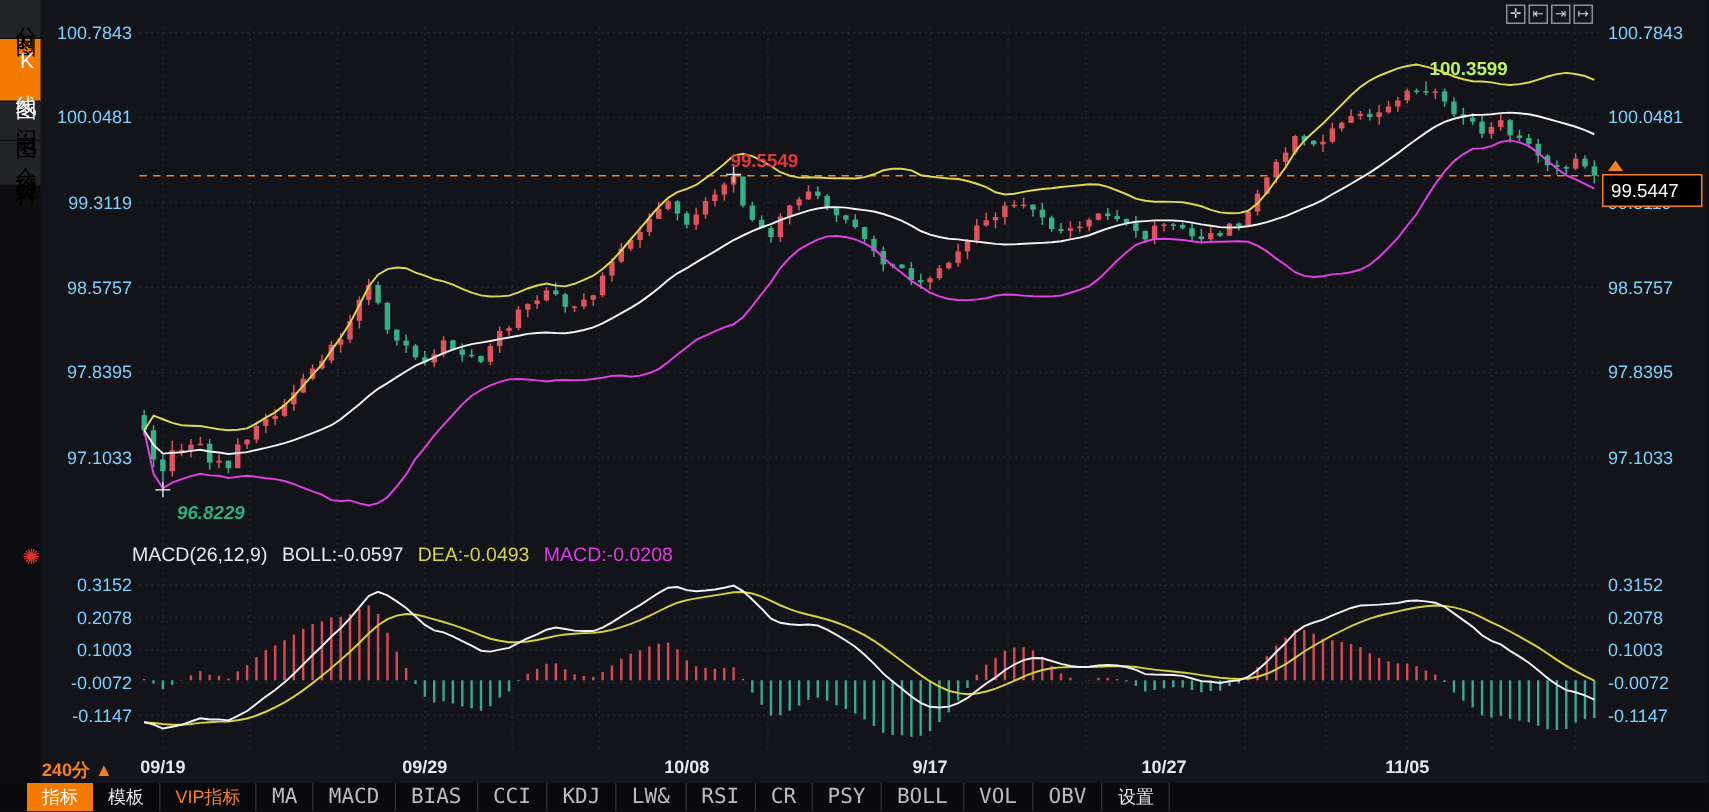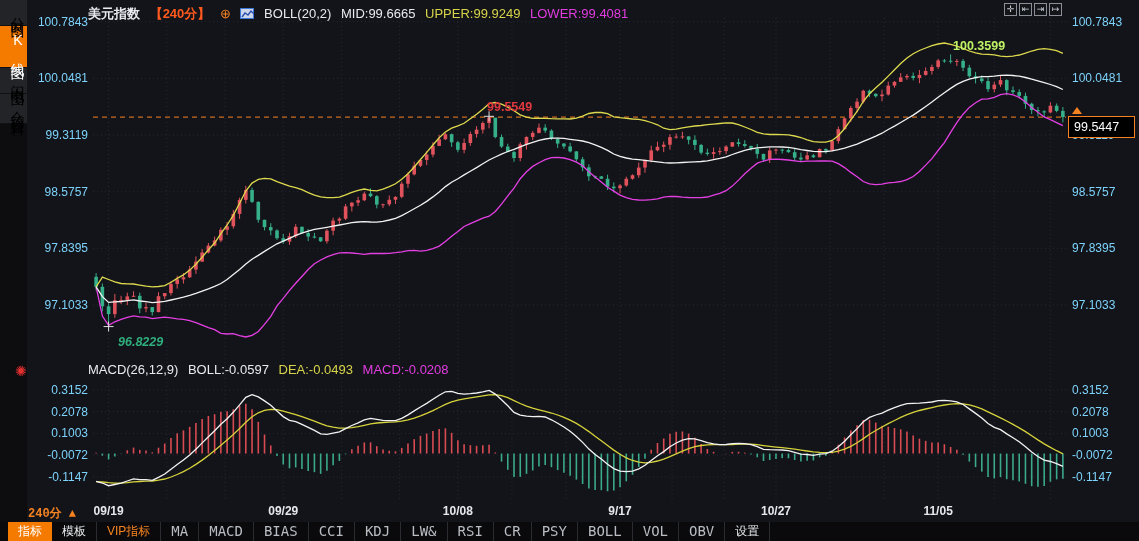--- a/index.html
+++ b/index.html
@@ -27,21 +27,21 @@
                      background:#cdd6e8; border:1px solid #3b77d8; position:relative; }
   #chart-mini-icon svg { position:absolute; left:0; top:0; }
   #macd-header { left:88px; top:362px; }
 
   
   .ylab { position:absolute; color:#7dd3fc; font-size:12px; z-index:2; }
   .ylab.left { width:58px; text-align:right; }
   .datelab { position:absolute; top:504px; color:#e6e8ee; font-size:12px; font-weight:bold;
              z-index:3; text-align:center; width:40px; }
   #period-tag { position:absolute; left:28px; top:505px; color:#f58220; font-size:12px;
-                font-weight:bold; z-index:6; cursor:pointer;font-family:Liberation Mono, monospace; }
+                font-weight:bold; z-index:6; cursor:pointer; }
 
   
   .anno { position:absolute; z-index:3; font-size:12.5px; font-weight:bold; }
   #anno-high1 { left:487px; top:100px; color:#e0393f; }
   #anno-high2 { left:953px; top:39px; color:#bef264; }
   #anno-low   { left:118px; top:335px; color:#2fae7d;font-style:italic; }
 
   
   #price-tag { position:absolute; left:1068px; top:116px; width:67px; height:22px; z-index:6;
                background:#000; border:1px solid #f58220; color:#fefefe; font-size:12.5px;
@@ -54,21 +54,21 @@
   #tr-icons { position:absolute; left:1004px; top:3px; z-index:6; display:flex; gap:2px; }
   .tr-icon { width:13px; height:13px; border:1px solid #8b8f98; background:#141519;
              color:#c8ccd4; font-size:9px; line-height:11px; text-align:center; cursor:pointer; }
 
   
   #watermark { position:absolute; left:1013px; top:482px; z-index:4; color:#b9bdc5;
                font-size:31px; letter-spacing:1px; opacity:.9; }
 
   
   #toolbar { position:absolute; left:0; bottom:0; width:1139px; height:19px; background:#0a0a0c;
-             z-index:11; display:flex; align-items:stretch; padding-left:8px; }
+             z-index:11; display:flex; align-items:stretch; padding-left:18px; }
   .tb-item { padding:0 10px; font-size:12px; color:#e8eaee; line-height:19px; cursor:pointer;
              border-right:1px solid #2a2c31; white-space:nowrap; }
   .tb-item.active { background:#f57a00; color:#fff; border-right:none; }
   .tb-item.vip { color:#f58220; }
   .tb-item.mono { font-family:"DejaVu Sans Mono", monospace; color:#b9bcc2; font-size:14px; }
 
   svg { position:absolute; left:0; top:0; z-index:1; }
 </style>
 </head>
 <body>
@@ -600,32 +600,20 @@
   <div id="sidebar">
     <div class="tabs" id="side-tabs">
         <div class="side-tab">分时图</div>
         <div class="side-tab active">K线图</div>
         <div class="side-tab">闪电图</div>
         <div class="side-tab">合约资料</div>
       </div>
     <span id="alert-dot">✺</span>
   </div>
 
-  <div id="main-header" class="hdr">
-    <span class="w" style="font-weight:bold">美元指数</span>
-    <span class="ow">【240分】</span>
-    <span class="orange" style="cursor:pointer">⊕</span>
-    <span id="chart-mini-icon"><svg width="14" height="11">
-          <polyline points="1,8 4,4 7,6 10,2 13,5" stroke="#2a4fb0" stroke-width="1.4" fill="none"></polyline>
-        </svg></span>
-    <span class="w">BOLL(20,2)</span>
-    <span class="w">MID:99.6665</span>
-    <span class="yel">UPPER:99.9249</span>
-    <span class="mag">LOWER:99.4081</span>
-  </div>
 
   <div id="macd-header" class="hdr">
     <span class="w">MACD(26,12,9)</span>
     <span class="w">BOLL:-0.0597</span>
     <span class="yel">DEA:-0.0493</span>
     <span class="mag">MACD:-0.0208</span>
   </div>
 
   <div id="axes">
       <span class="ylab left" style="left: 30px; top: 14.7px; width: 58px; text-align: right;">100.7843</span>

